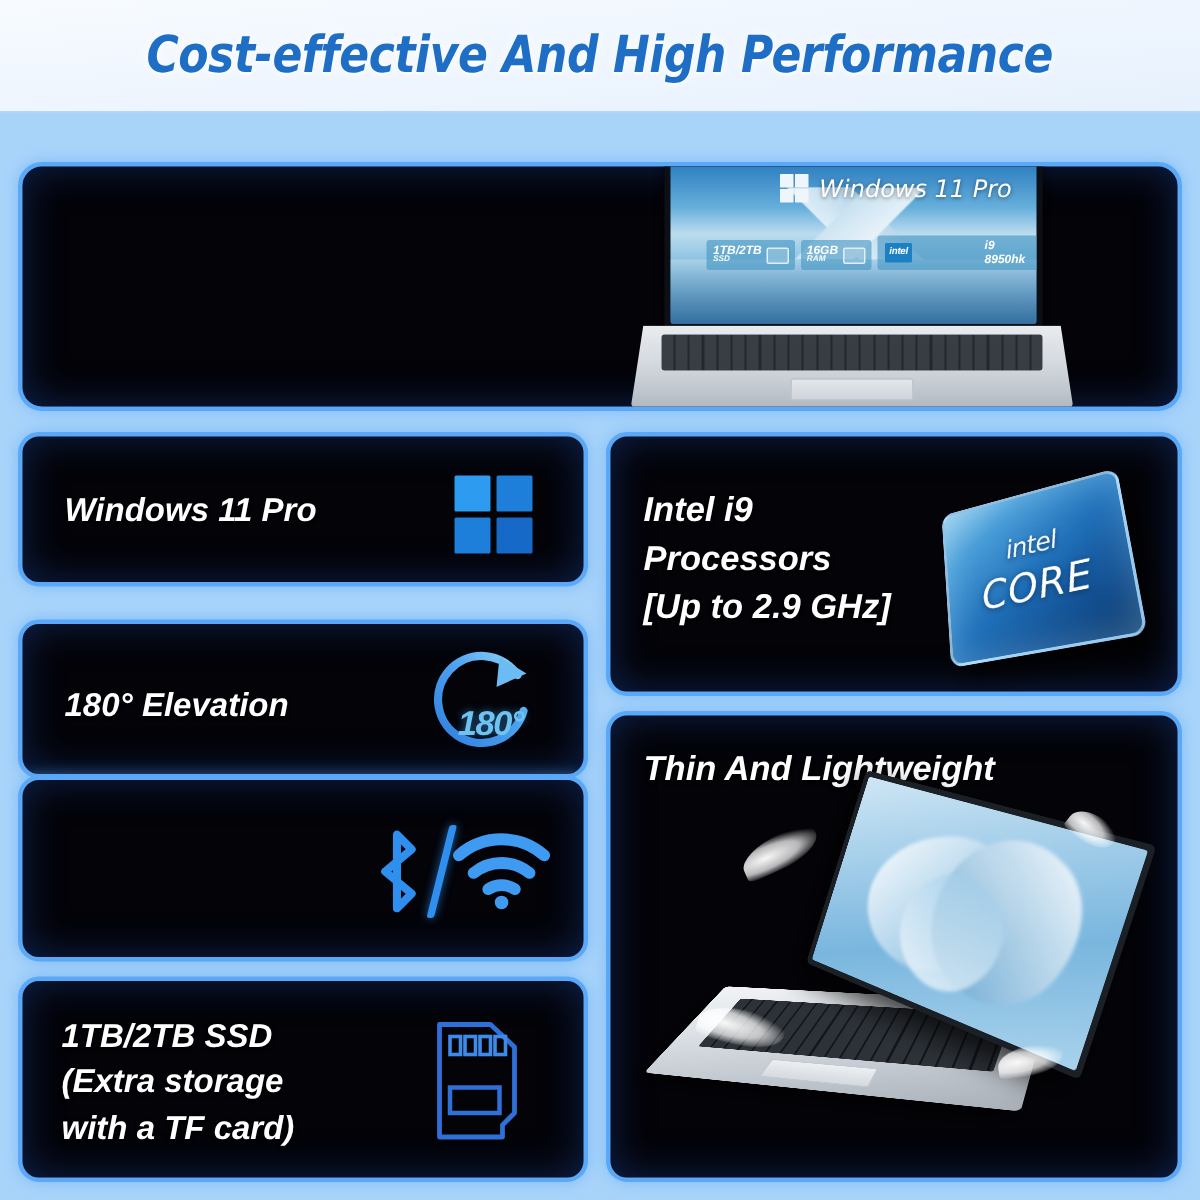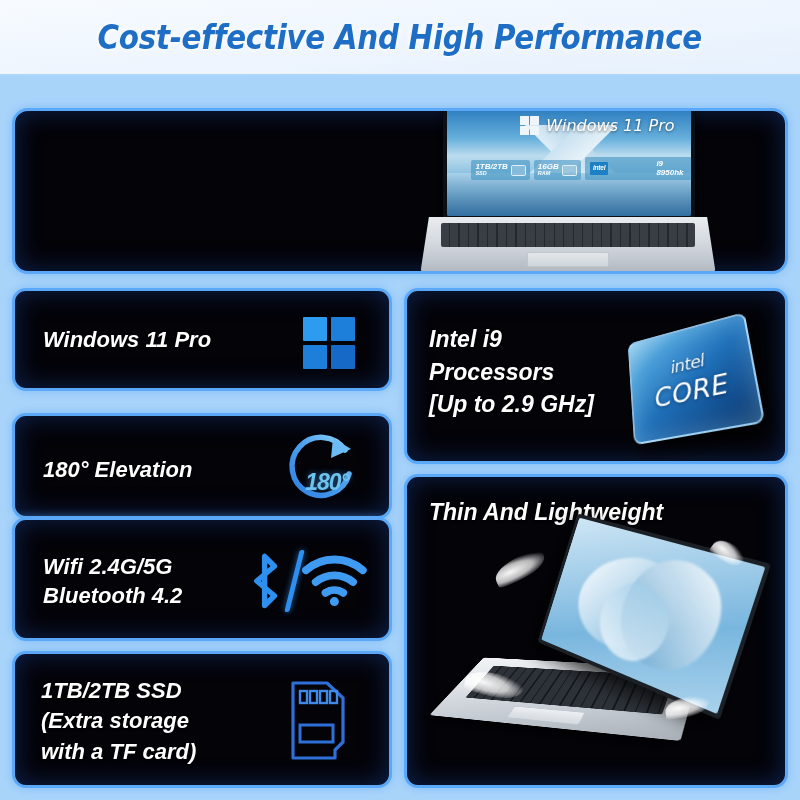--- a/index.html
+++ b/index.html
@@ -334,22 +334,20 @@
           </linearGradient>
         </defs>
         <path d="M64 20 A29 29 0 1 0 68 44" fill="none" stroke="url(#rg)" stroke-width="5.5" stroke-linecap="round"></path>
         <path d="M52 8 L70 19 L50 28 Z" fill="#6bbcf4"></path>
       </svg>
       <div class="txt">180°</div>
     </div>
   </div>
 
   <div class="card" id="c-wifi">
-    <div class="card-label">Wifi 2.4G/5G
-Bluetooth 4.2</div>
     <div class="net">
       <svg width="40" height="62" viewBox="0 0 40 62" aria-hidden="true">
         <path d="M12 31 L30 16 L20 6 L20 56 L30 46 L12 31 Z" fill="none" stroke="#2f8fee" stroke-width="5.5" stroke-linejoin="round" stroke-linecap="round"></path>
       </svg>
       <span class="slash"></span>
       <svg width="66" height="52" viewBox="0 0 66 52" style="margin-left:18px" aria-hidden="true">
         <path d="M4 15 A44 44 0 0 1 62 15" fill="none" stroke="#3f9bf2" stroke-width="8" stroke-linecap="round"></path>
         <path d="M14 27 A30 30 0 0 1 52 27" fill="none" stroke="#3f9bf2" stroke-width="8" stroke-linecap="round"></path>
         <path d="M24 38 A16 16 0 0 1 42 38" fill="none" stroke="#3f9bf2" stroke-width="8" stroke-linecap="round"></path>
         <circle cx="33" cy="47" r="4.6" fill="#3f9bf2"></circle>

